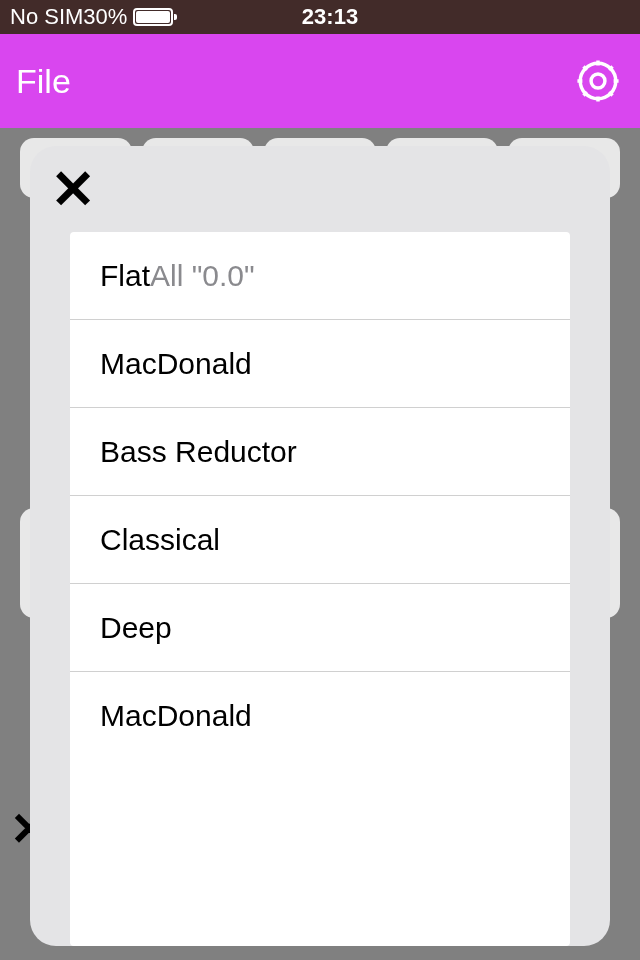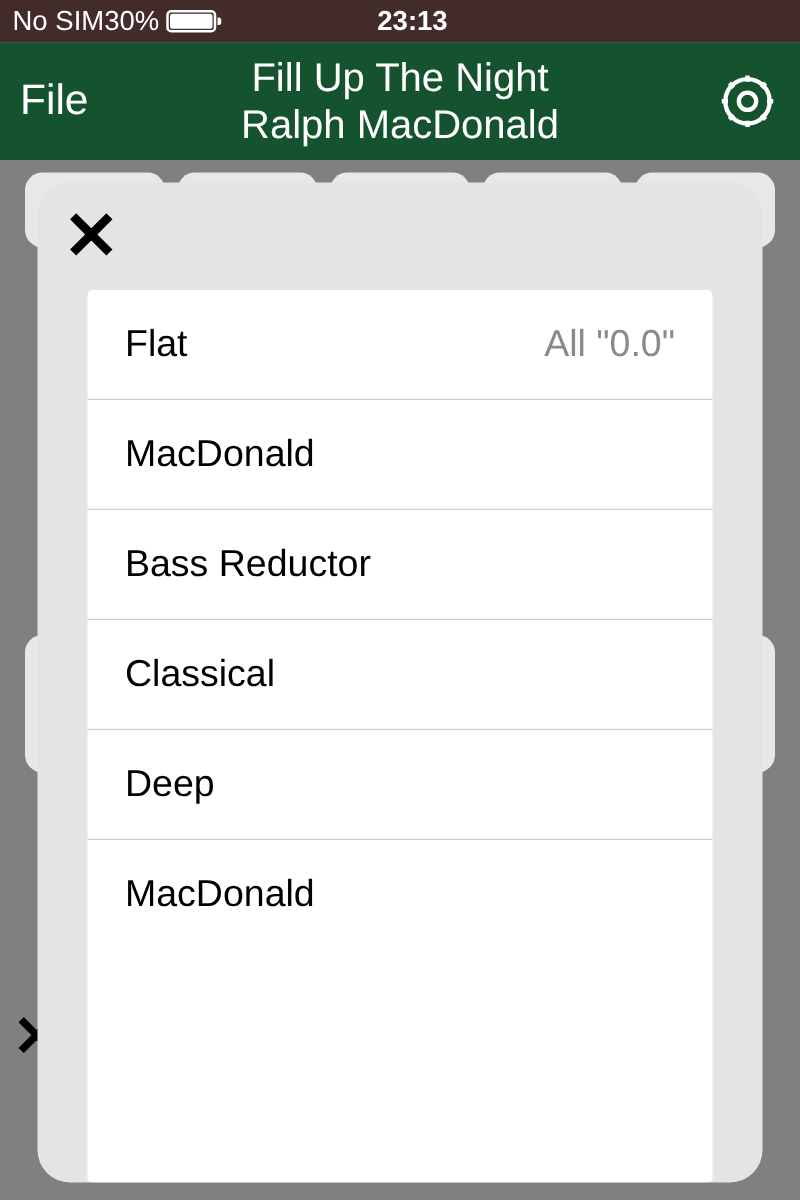--- a/index.html
+++ b/index.html
@@ -21,21 +21,21 @@
     width: 40px; height: 18px; border: 2px solid #fff; border-radius: 4px; position: relative;
   }
   .battery-shell::after {
     content: ""; position: absolute; right: -6px; top: 4px; width: 3px; height: 6px; background: #fff; border-radius: 0 2px 2px 0;
   }
   .battery-fill { position: absolute; inset: 1px; background: #fff; border-radius: 2px; }
 
   
   .header {
     position: absolute; top: 34px; left: 0; right: 0; height: 94px;
-    background: #14532d; color: #fff;
+    background: #d946ef; color: #fff;
     display: flex; align-items: center;
   }
   .header .file-btn {
     position: absolute; left: 16px; top: 50%; transform: translateY(-50%);
     font-size: 34px; color: #fff;
   }
   .header .titles {
     position: absolute; left: 0; right: 0; text-align: center;
     font-size: 32px; line-height: 1.15; font-weight: 400;
   }
@@ -84,21 +84,21 @@
   .list-wrap {
     margin: 0 40px 0 40px;
     background:#fff;
     border-radius:4px;
     flex:1; overflow:hidden;
   }
   .list {
     list-style:none;
   }
   .list-item {
-    display:flex; align-items:center; justify-content:space-between;
+    display:flex; align-items:center; justify-content:flex-start;
     padding: 0 30px;
     height: 88px;
     border-bottom:1px solid #d0d0d0;
     font-size:30px; color:#000;
   }
   .list-item .detail { color:#8a8a8e; }
   .list-item:last-child { border-bottom:none; }
 </style>
 </head>
 <body>
@@ -109,24 +109,20 @@
   <div class="right">
     <span>30%</span>
     <span class="battery-shell">
         <span class="battery-fill"></span>
       </span>
   </div>
 </div>
 
 <div class="header">
   <div class="file-btn">File</div>
-  <div class="titles">
-    <div>Fill Up The Night</div>
-    <div>Ralph MacDonald</div>
-  </div>
   <div class="gear">
     <svg viewBox="0 0 24 24" fill="none" stroke="#fff" stroke-width="1.6">
       <circle cx="12" cy="12" r="3.2"></circle>
       <path d="M12 2.5v2.3M12 19.2v2.3M21.5 12h-2.3M4.8 12H2.5M18.7 5.3l-1.6 1.6M6.9 17.1l-1.6 1.6M18.7 18.7l-1.6-1.6M6.9 6.9L5.3 5.3"></path>
       <circle cx="12" cy="12" r="8.2"></circle>
     </svg>
   </div>
 </div>
 
 <div class="bg-area">

